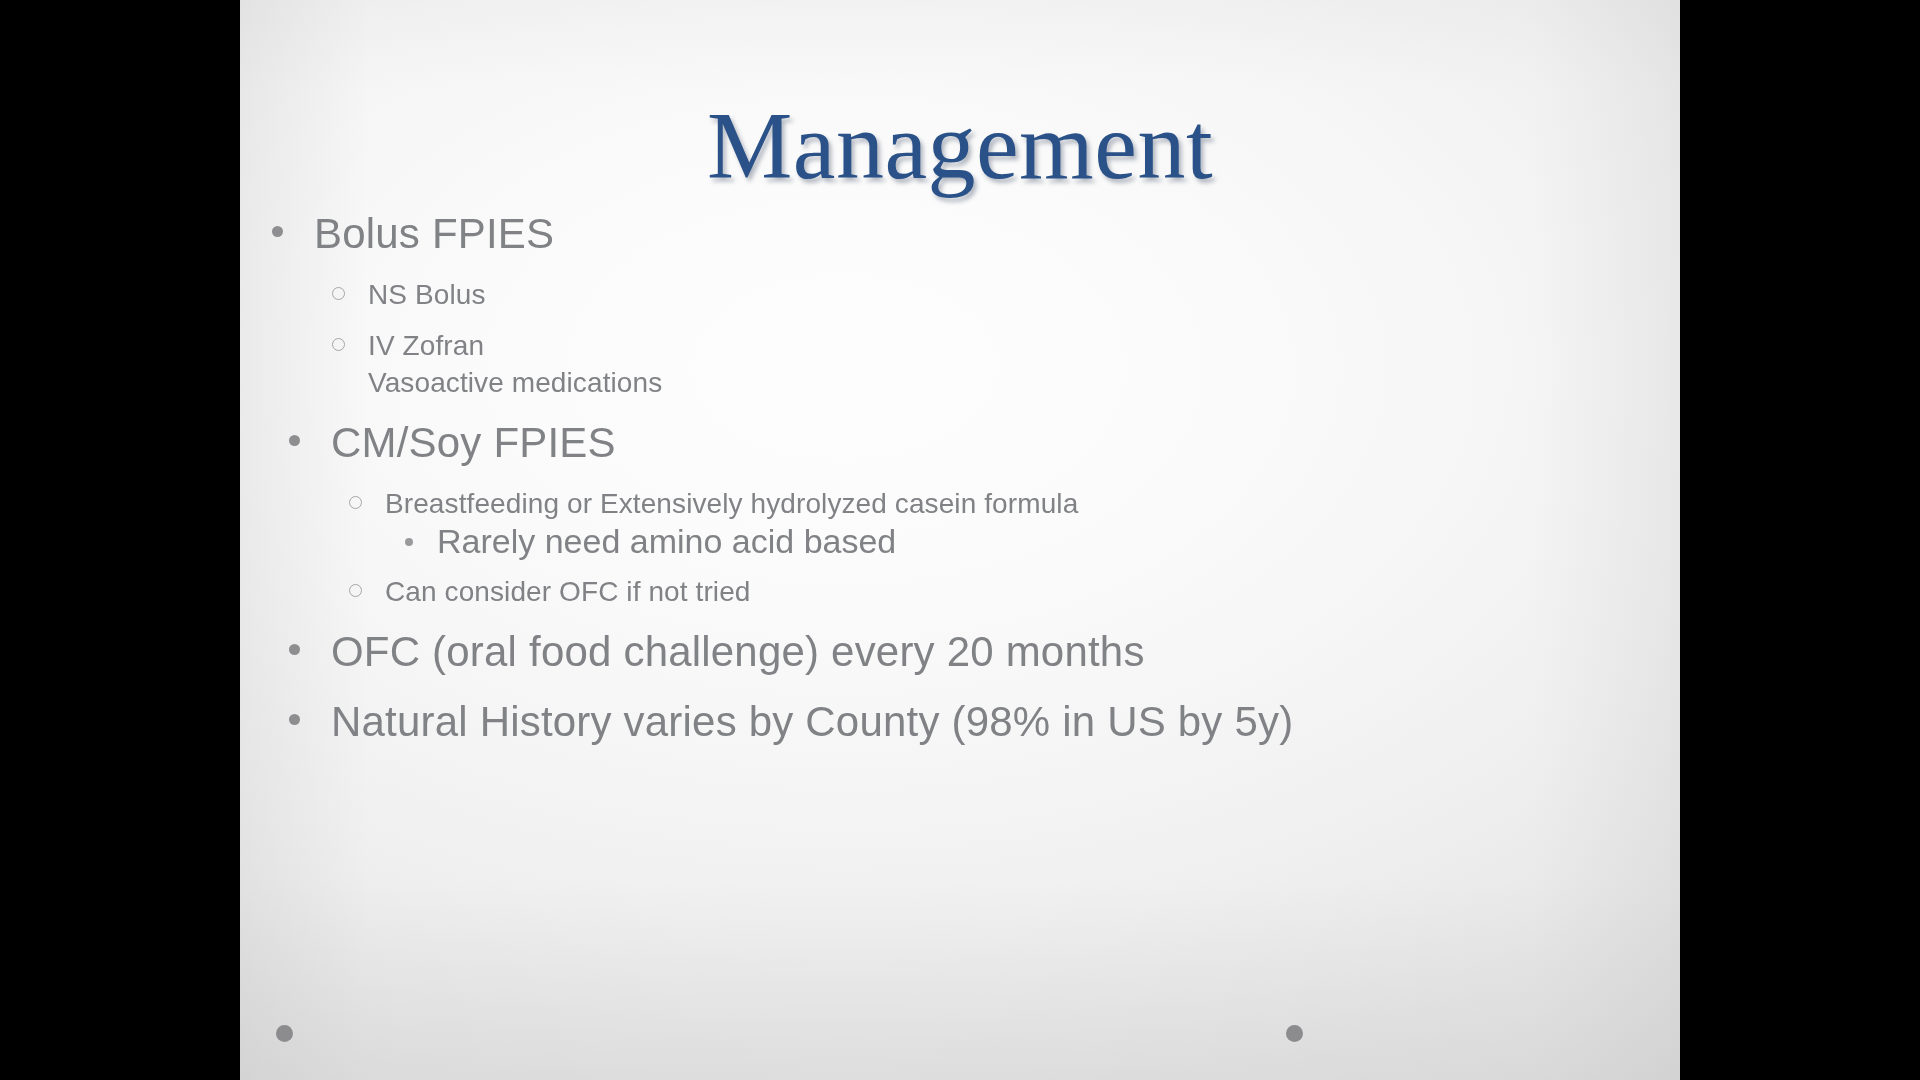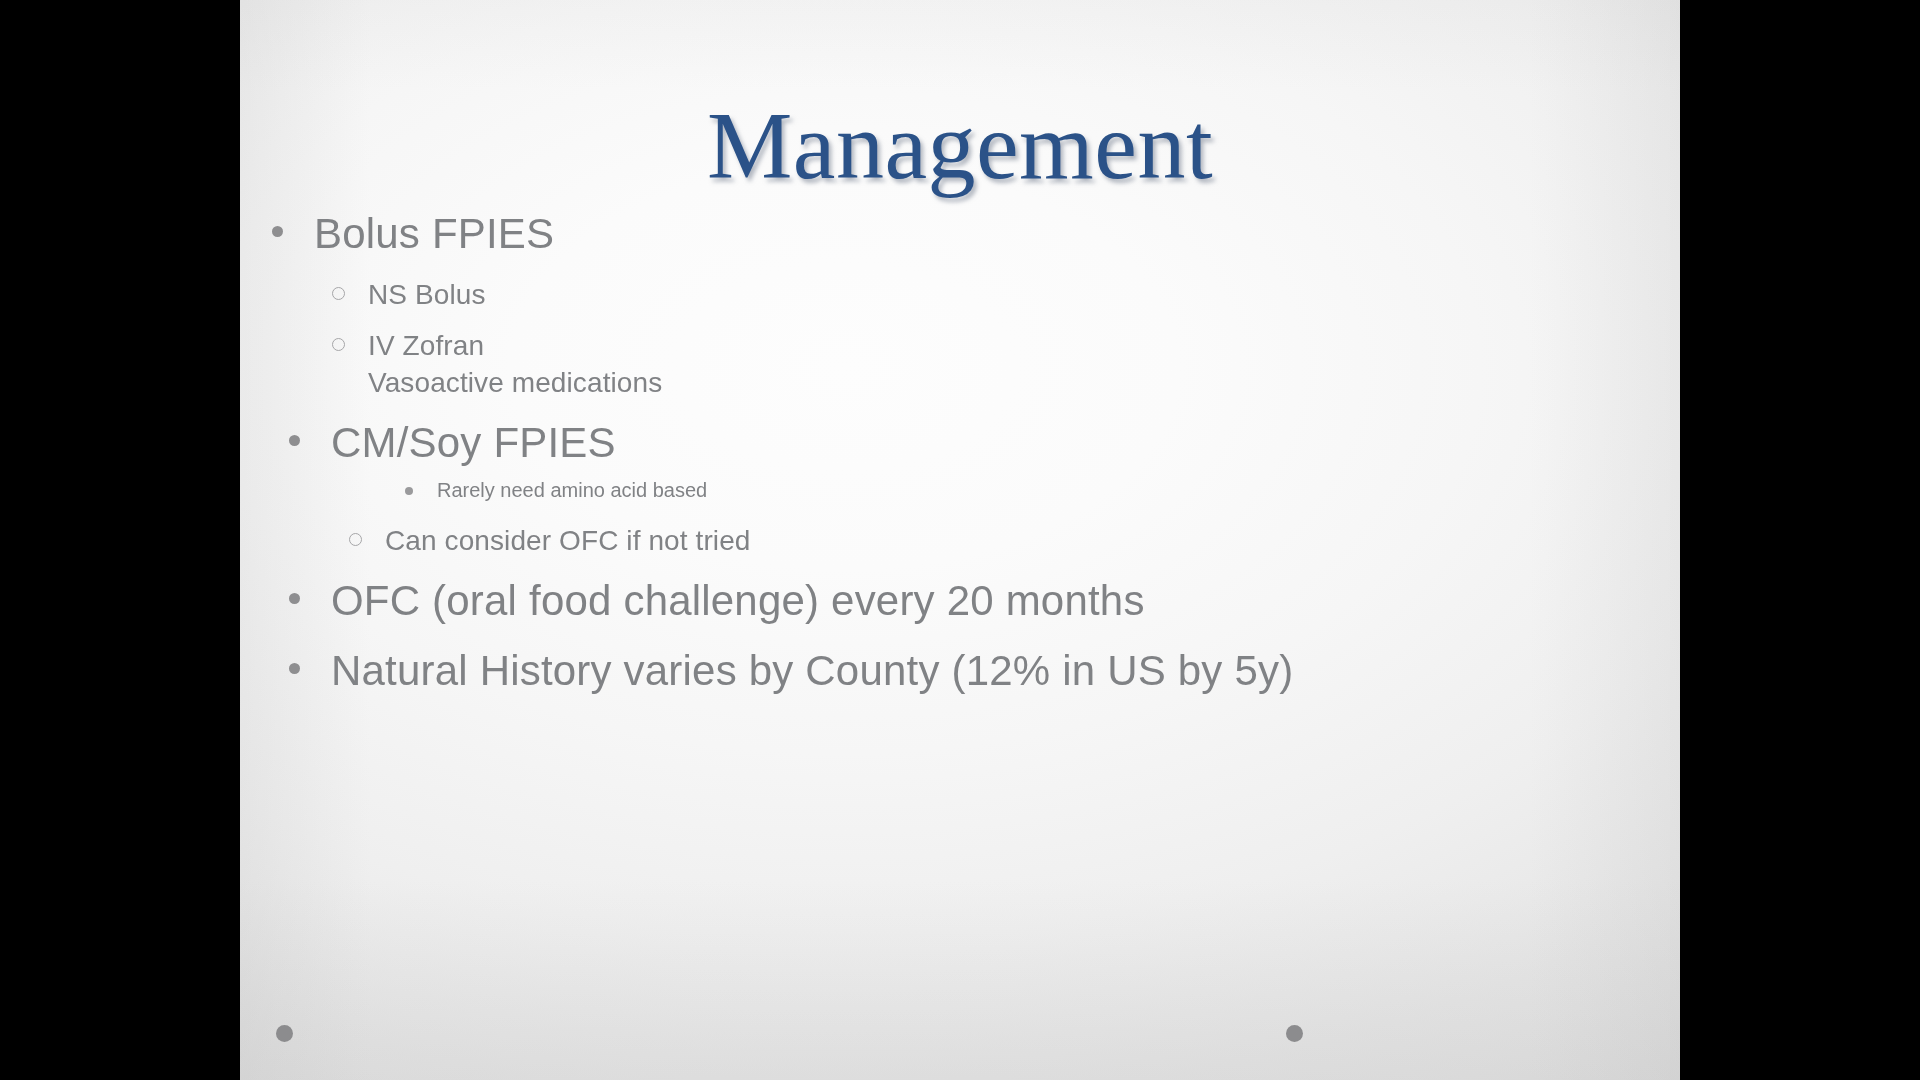--- a/index.html
+++ b/index.html
@@ -148,21 +148,21 @@
     background: transparent;
     box-sizing: border-box;
   }
 
   
   .lvl3 {
     padding-left: 180px;
     margin-top: 2px;
   }
   .lvl3 .txt {
-    font-size: 20px;
+    font-size: 34px;
     line-height: 35px;
   }
   .lvl3 .bullet {
     left: 148px;
     top: 14px;
     width: 8px;
     height: 8px;
     border-radius: 50%;
     background: #9a9a9c;
   }
@@ -211,20 +211,24 @@
           <span class="txt">IV Zofran
 Vasoactive medications</span>
         </div>
       </div>
 
       <div class="group">
         <div class="item lvl1">
           <span class="bullet"></span>
           <span class="txt">CM/Soy FPIES</span>
         </div>
+        <div class="item lvl2">
+          <span class="bullet"></span>
+          <span class="txt">Breastfeeding or Extensively hydrolyzed casein formula</span>
+        </div>
         <div class="item lvl3">
           <span class="bullet"></span>
           <span class="txt">Rarely need amino acid based</span>
         </div>
         <div class="item lvl2">
           <span class="bullet"></span>
           <span class="txt">Can consider OFC if not tried</span>
         </div>
       </div>
 
@@ -232,21 +236,21 @@
       <div class="group">
         <div class="item lvl1">
           <span class="bullet"></span>
           <span class="txt">OFC (oral food challenge) every 20 months</span>
         </div>
       </div>
 
       <div class="group">
         <div class="item lvl1">
           <span class="bullet"></span>
-          <span class="txt">Natural History varies by County (12% in US by 5y)</span>
+          <span class="txt">Natural History varies by County (98% in US by 5y)</span>
         </div>
       </div>
 
     </div>
 
     <div class="corner-dot left"></div>
     <div class="corner-dot right"></div>
 
   </div>
 </div>

